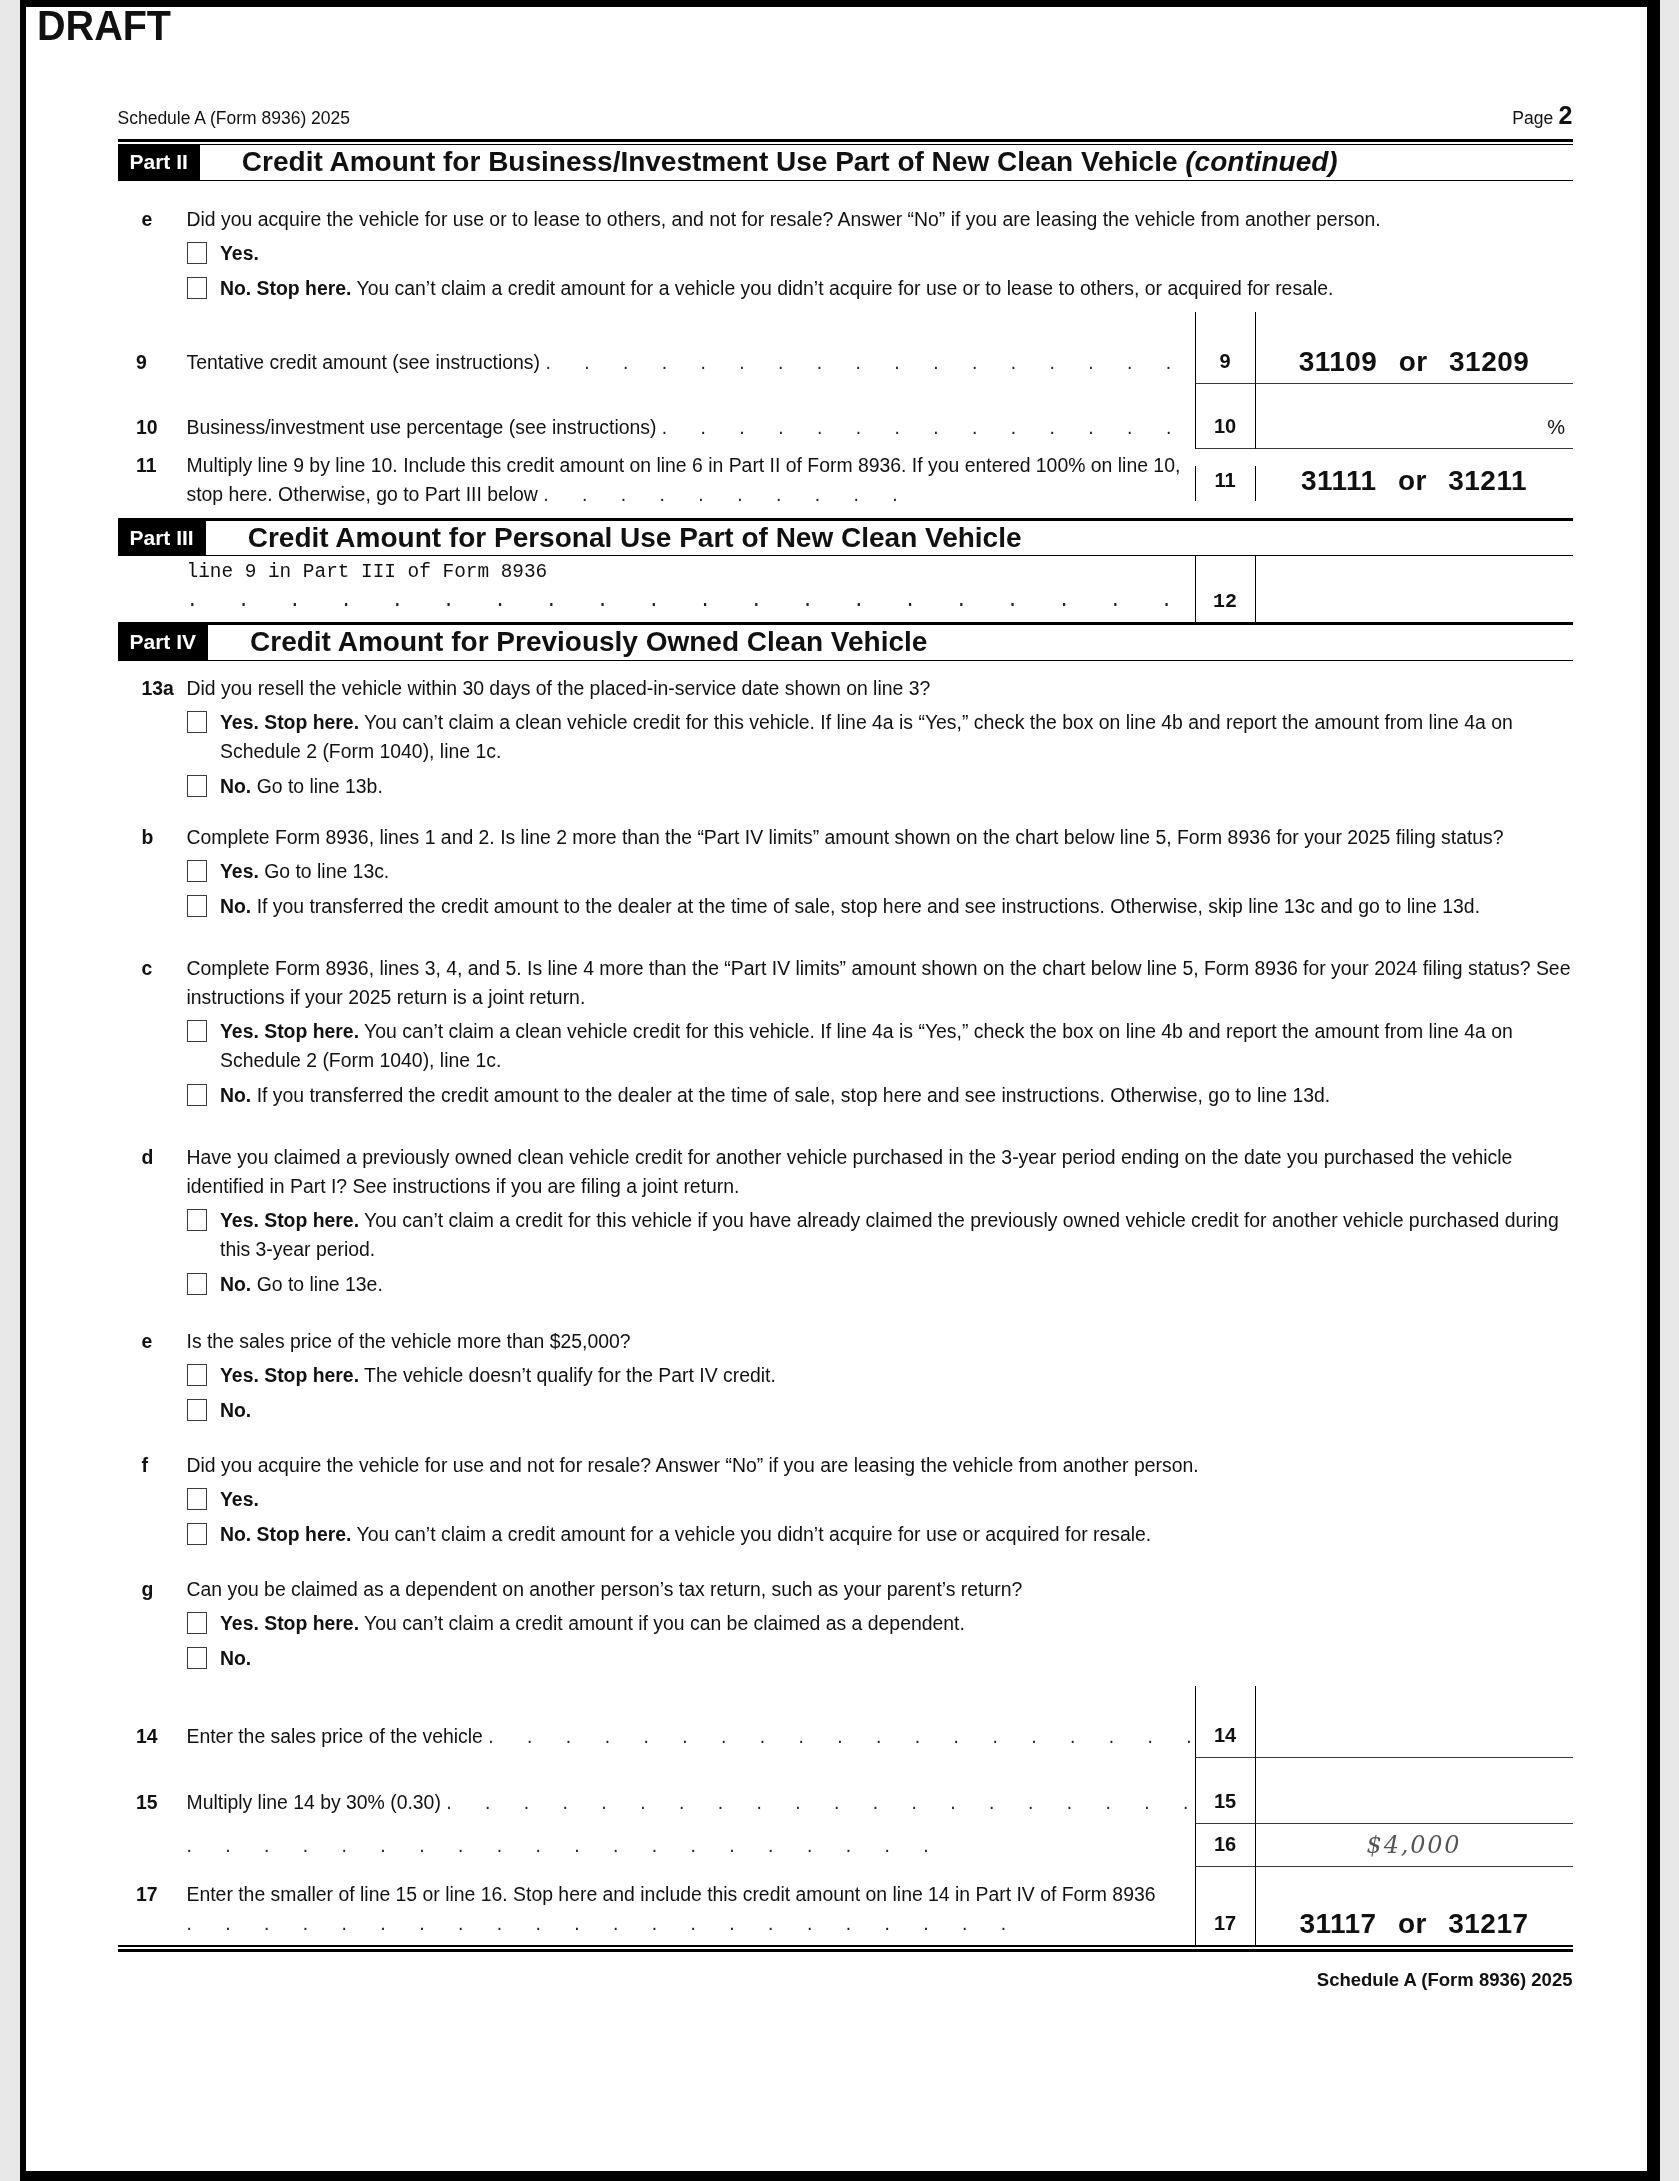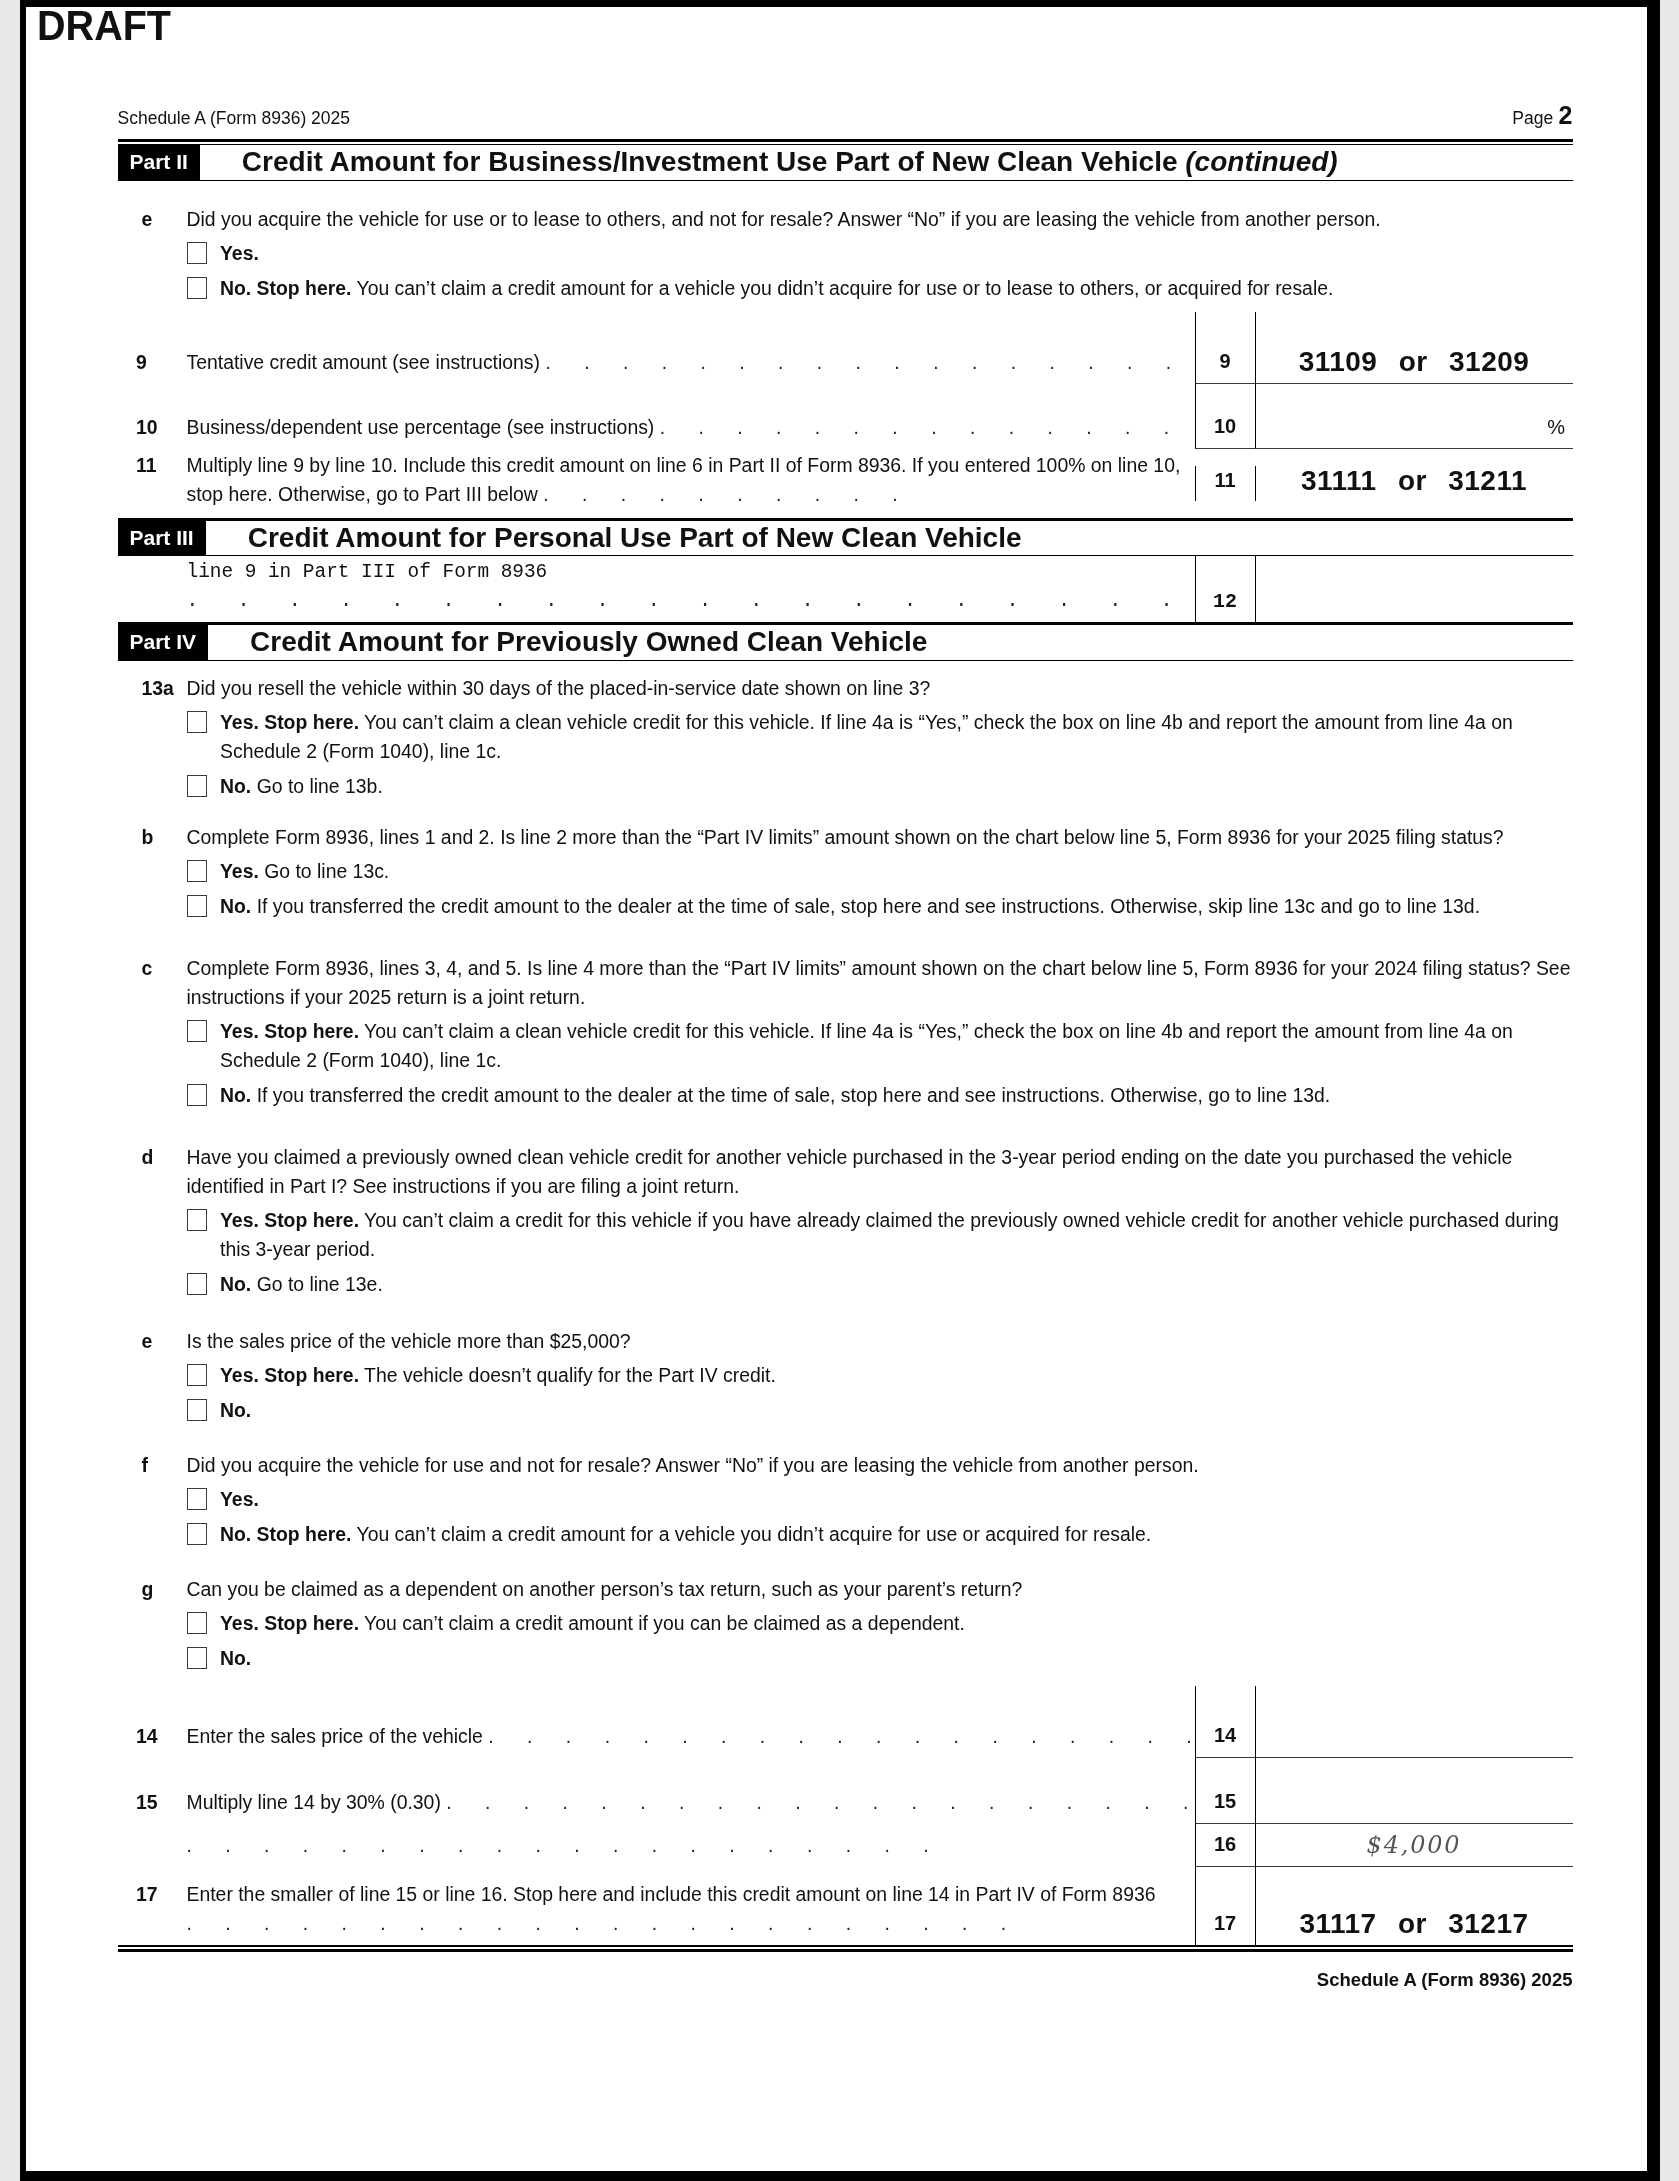--- a/index.html
+++ b/index.html
@@ -122,21 +122,21 @@
             <span>9</span>
           </div>
         <div class="amt-cell amt-val v-big">
             <span>31109 or 31209</span>
           </div>
       </div>
       <div class="amt-row hline h70">
         <div class="amt-cell amt-desc">
             <div class="d-inner">
           <span class="amt-lnum">10</span>
-          <span class="amt-textwrap"><span>Business/dependent use percentage (see instructions)</span> <span class="leader">. . . . . . . . . . . . . .</span></span>
+          <span class="amt-textwrap"><span>Business/investment use percentage (see instructions)</span> <span class="leader">. . . . . . . . . . . . . .</span></span>
         </div>
           </div>
         <div class="amt-cell amt-num">
             <span>10</span>
           </div>
         <div class="amt-cell amt-val v-pct">
             <span>%</span>
           </div>
       </div>
       <div class="amt-row h75">

